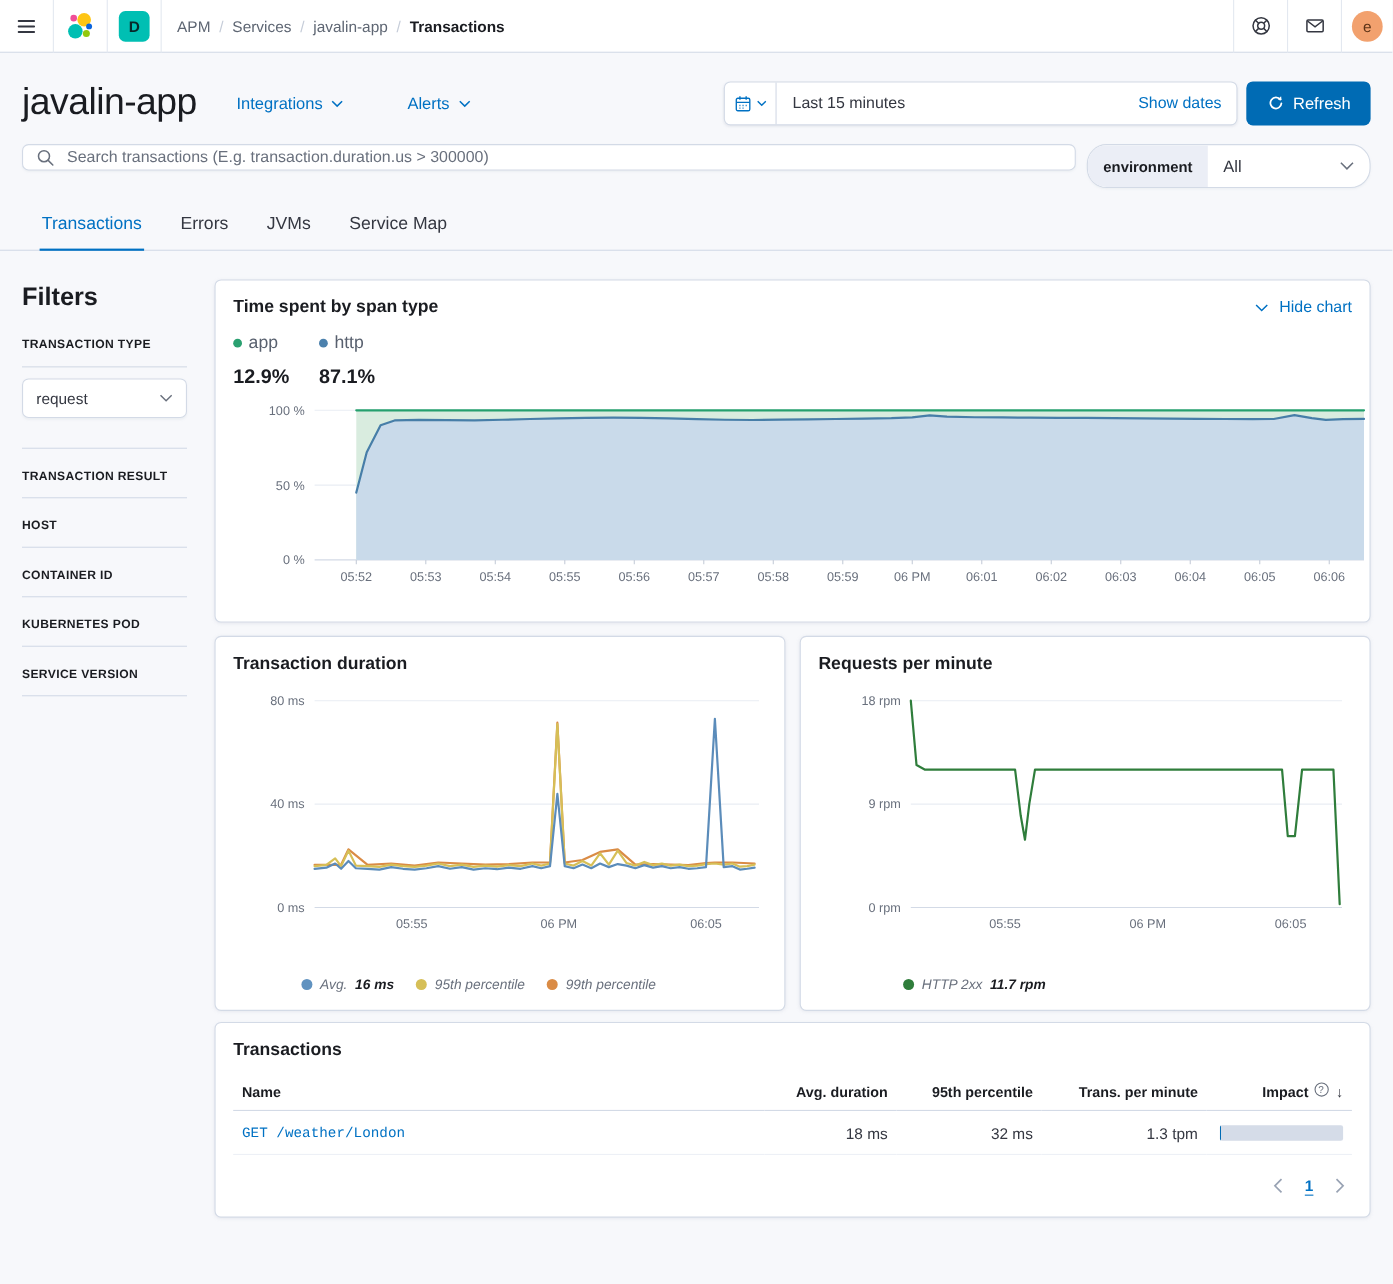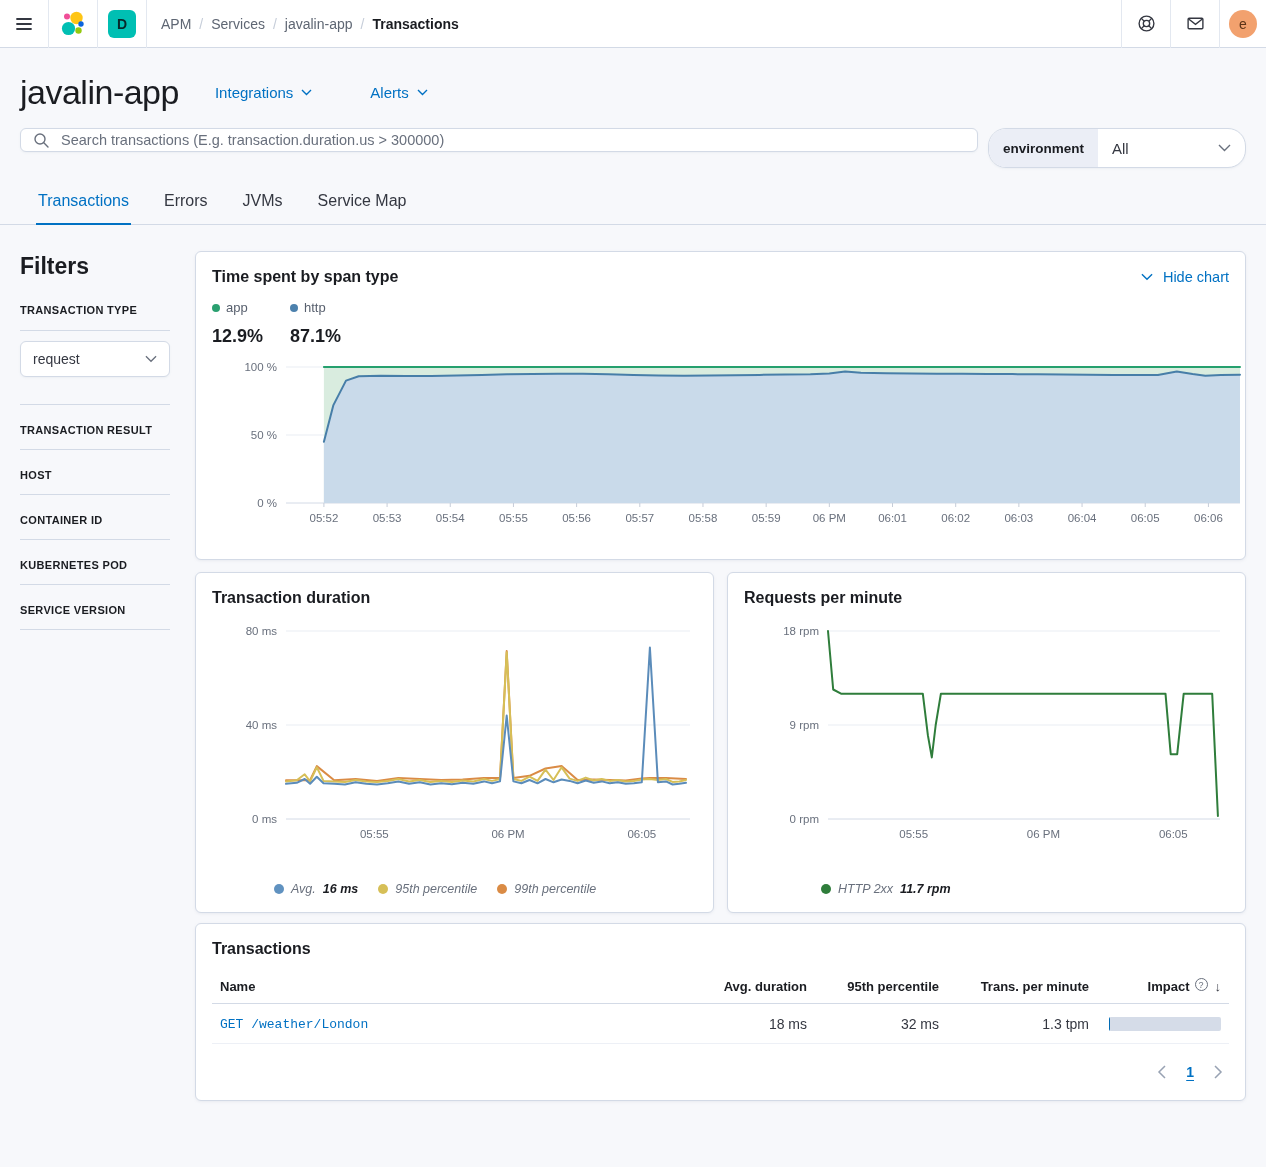--- a/index.html
+++ b/index.html
@@ -64,21 +64,21 @@
   .main-col { flex:1; margin-left:25px; min-width:0; }
   .card { background:#fff; border:1px solid #d3dae6; border-radius:6px; padding:16px; box-shadow:0 1px 3px rgba(152,162,179,.15); }
   .card-head { display:flex; justify-content:space-between; align-items:center; }
   .card-title { font-size:16px; font-weight:600; color:#1a1c21; }
   .hide-chart { display:flex; align-items:center; gap:10px; color:#0071c3; font-size:14.5px; }
 
   .span-legend { display:flex; margin-top:14px; }
   .span-col { width:78px; }
   .span-col .leg-row { display:flex; align-items:center; gap:6px; }
   .leg-dot { width:8px; height:8px; border-radius:50%; flex:none; }
-  .span-col .lbl { font-size:13px; color:#58606e; }
+  .span-col .lbl { font-size:16px; color:#58606e; }
   .span-val { font-size:18px; font-weight:700; color:#1a1c21; margin-top:11px; }
   .chart-svg { display:block; margin-top:10px; }
   .chart-svg text.tick { font-family:"Liberation Sans",sans-serif; font-size:11.5px; fill:#69707d; }
 
   .cards-row { display:flex; gap:13px; margin-top:12px; }
   .cards-row .card { flex:1; min-width:0; }
   .chart-legend { display:flex; gap:20px; align-items:center; margin-top:23px; font-size:12.5px; color:#69707d;font-style:italic; }
   .chart-legend .leg-item { display:flex; align-items:center; gap:7px; }
   .chart-legend .leg-dot { width:10px; height:10px; }
   .leg-val { color:#1a1c21; font-weight:700; }
@@ -163,20 +163,42 @@
     <svg width="11" height="7" viewBox="0 0 11 7" fill="none" stroke="#0071c3" stroke-width="1.4">
         <path d="M1 1l4.5 4.5L10 1"></path>
       </svg>
   </button>
   <button class="hlink">
     <span>Alerts</span>
     <svg width="11" height="7" viewBox="0 0 11 7" fill="none" stroke="#0071c3" stroke-width="1.4">
         <path d="M1 1l4.5 4.5L10 1"></path>
       </svg>
   </button>
+  <div class="head-right">
+    <div class="datepicker">
+      <button class="dp-cal">
+        <svg width="17" height="17" viewBox="0 0 18 18" fill="none" stroke="#0071c3" stroke-width="1.3">
+          <rect x="2.5" y="3.5" width="13" height="12" rx="1.5"></rect>
+            <path d="M2.5 7.5h13M6 1.5v3.5M12 1.5v3.5M5.5 10.5h1M8.5 10.5h1M11.5 10.5h1M5.5 13h1M8.5 13h1"></path>
+        </svg>
+        <svg width="9" height="6" viewBox="0 0 11 7" fill="none" stroke="#0071c3" stroke-width="1.6">
+            <path d="M1 1l4.5 4.5L10 1"></path>
+          </svg>
+      </button>
+      <button class="dp-range">Last 15 minutes</button>
+      <button class="dp-show">Show dates</button>
+    </div>
+    <button class="refresh-btn">
+      <svg width="16" height="16" viewBox="0 0 16 16">
+        <path d="M12.9 4.6A5 5 0 1 0 13.9 8" fill="none" stroke="#fff" stroke-width="1.6" stroke-linecap="round"></path>
+        <path d="M13.6 1.4l.5 3.6-3.5-.5z" fill="#fff"></path>
+      </svg>
+      <span>Refresh</span>
+    </button>
+  </div>
 </div>
 
 <div class="search-row">
   <div class="search-box">
     <svg width="17" height="17" viewBox="0 0 17 17" fill="none" stroke="#69707d" stroke-width="1.4">
       <circle cx="7" cy="7" r="5"></circle>
         <path d="M10.8 10.8L15 15" stroke-linecap="round"></path>
     </svg>
     <input type="text" placeholder="Search transactions (E.g. transaction.duration.us &gt; 300000)" style="">
   </div>

